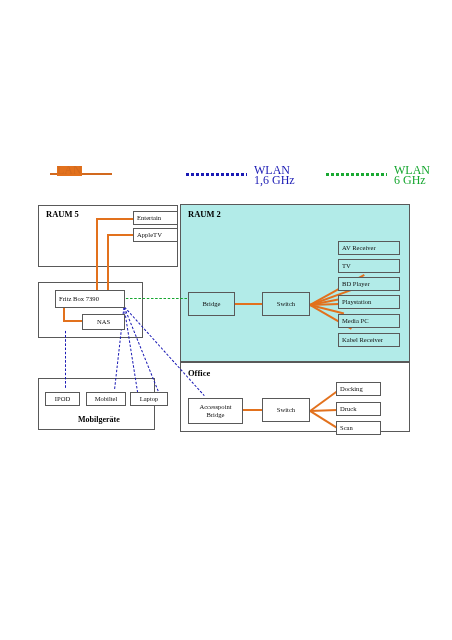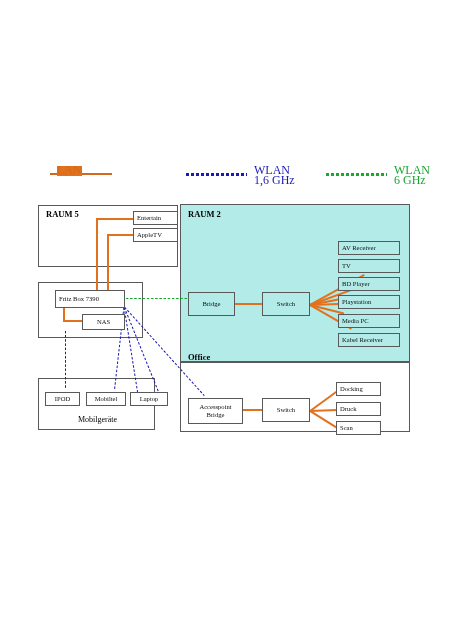--- a/index.html
+++ b/index.html
@@ -126,21 +126,21 @@
     position: absolute;
     width: 3px;
     background-image: radial-gradient(#1a1ab4 42%, transparent 44%);
     background-size: 3px 4.2px;
     background-repeat: repeat-y;
     z-index: 3;
   }
   .group-label {
     position: absolute;
     font-size: 8px;
-    font-weight: normal;
+    font-weight: bold;
     color: #000;
     white-space: nowrap;
   }
 </style>
 </head>
 <body>
 
 <div id="canvas">
 
   <div class="legend-item" style="left:50px; top:166px;">
@@ -169,21 +169,21 @@
 
   <div class="region" style="left:38px; top:282px; width:105px; height:56px;"></div>
 
   <div class="region" style="left:38px; top:378px; width:117px; height:52px;"></div>
   <div class="group-label" style="left:78px; top:415px;">Mobilgeräte</div>
 
   <div class="region cyan" style="left:180px; top:204px; width:230px; height:158px;"></div>
   <div class="region-title" style="left:188px; top:209px;">RAUM 2</div>
 
   <div class="region" style="left:180px; top:362px; width:230px; height:70px;"></div>
-  <div class="region-title" style="left:188px; top:352px;">Office</div>
+  <div class="region-title" style="left:188px; top:368px;">Office</div>
 
   <div class="lan" style="left:96px; top:218px; width:2px; height:74px;"></div>
   <div class="lan" style="left:96px; top:218px; width:38px; height:2px;"></div>
 
   <div class="lan" style="left:107px; top:234px; width:2px; height:58px;"></div>
   <div class="lan" style="left:107px; top:234px; width:27px; height:2px;"></div>
 
   <div class="node pad-left" style="left:133px; top:211px; width:45px; height:14px;">
     <span>Entertain</span>
   </div>

